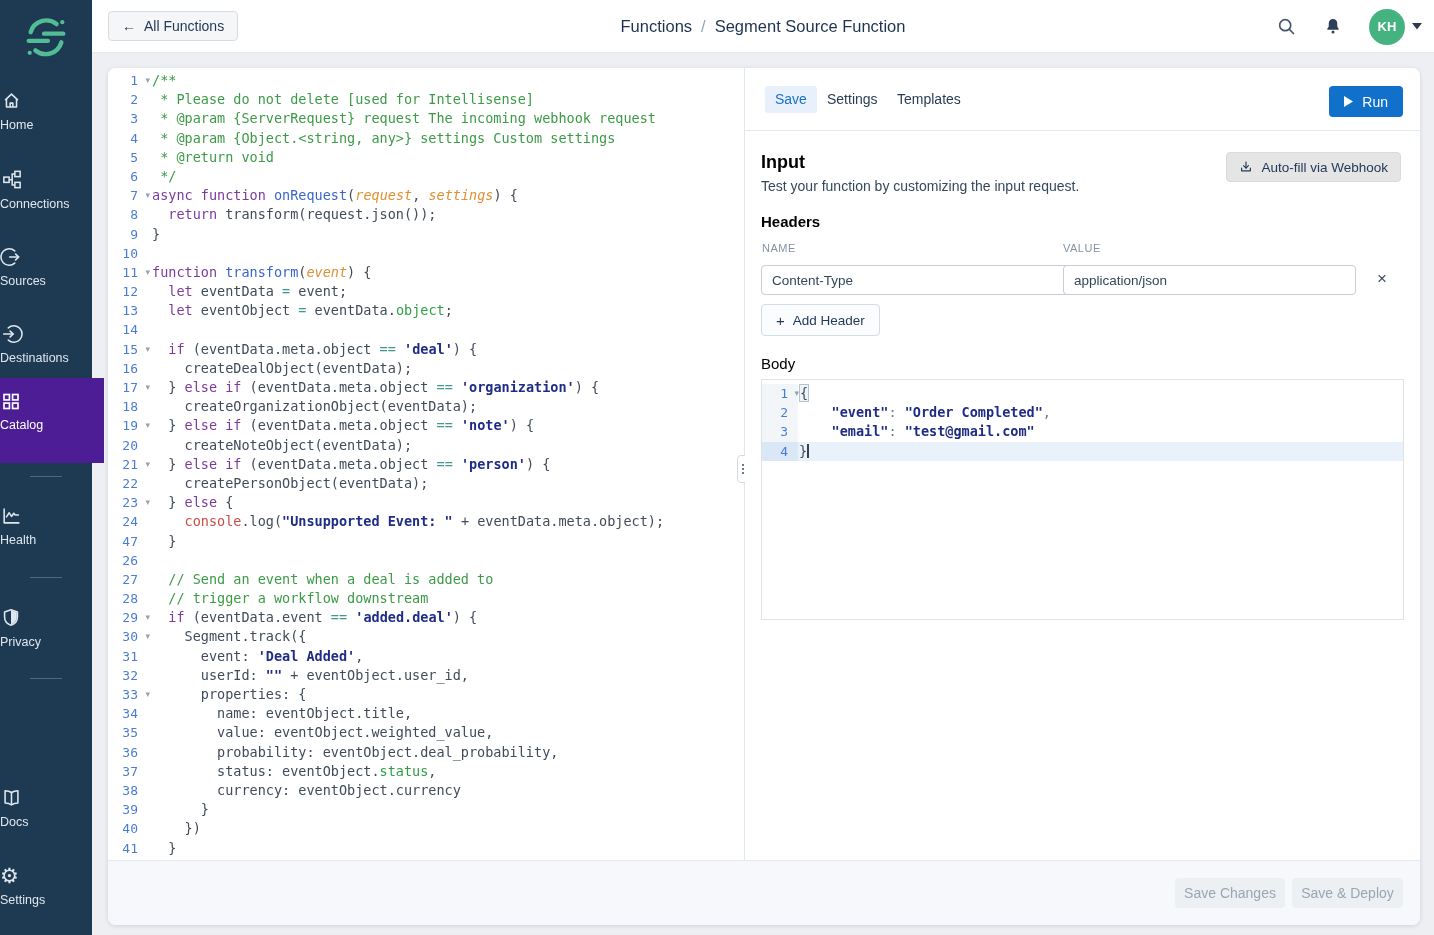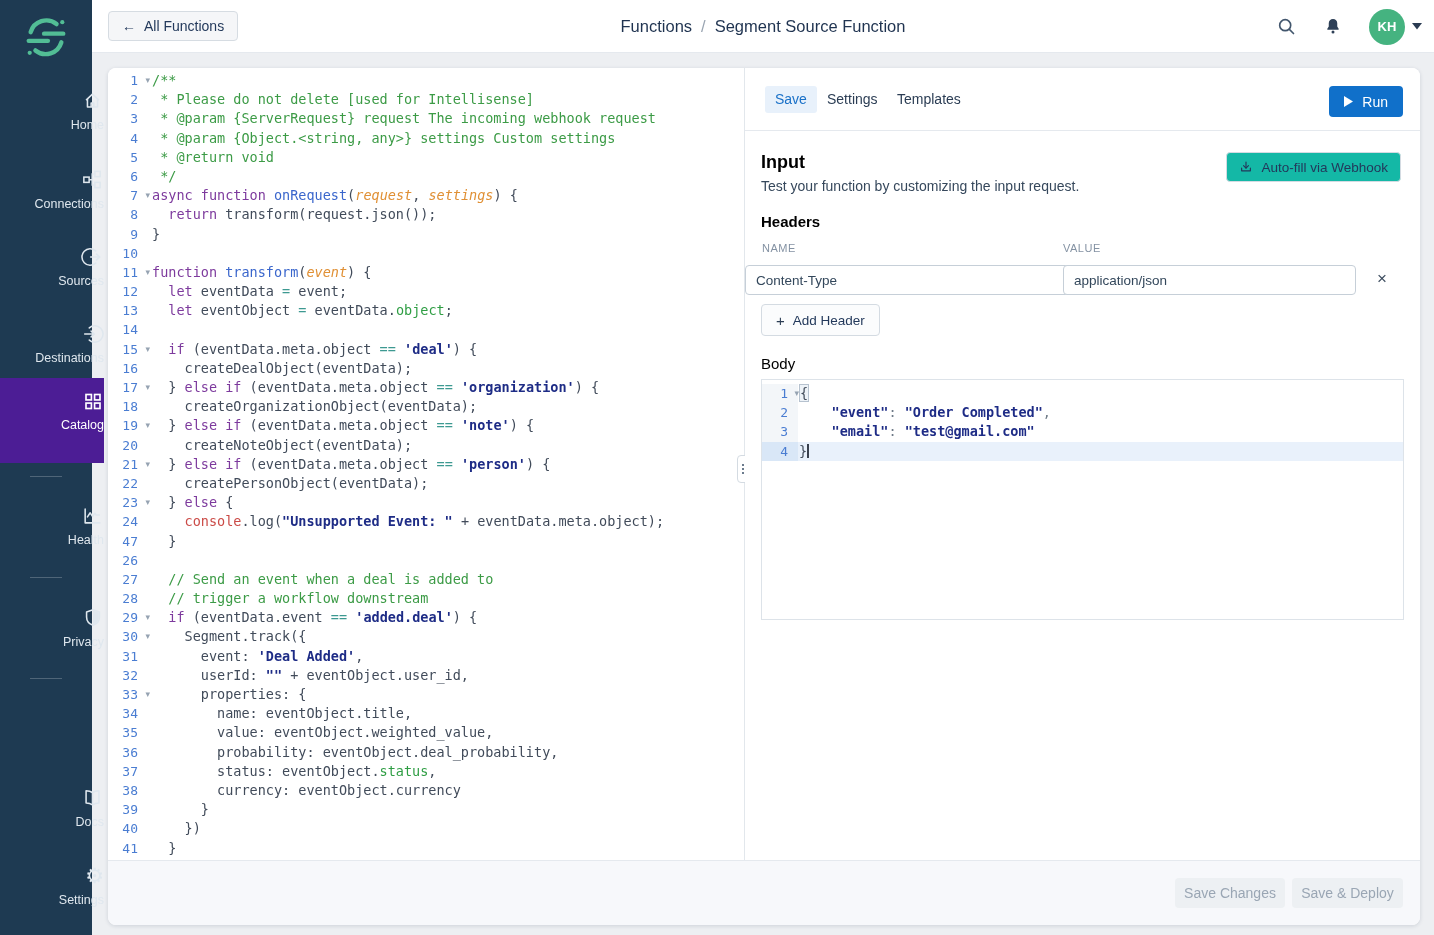--- a/index.html
+++ b/index.html
@@ -2,21 +2,21 @@
 <html><head>
 <meta charset="utf-8">
 <style>
   * { margin:0; padding:0; box-sizing:border-box; }
   html,body { width:1434px; height:935px; overflow:hidden; background:#edeff2;
               font-family:"Liberation Sans", sans-serif; }
 
   
   #sidebar { position:absolute; left:0; top:0; width:92px; height:935px; background:#1e3a52; z-index:5; }
   .logo { position:absolute; top:14px; left:0; width:92px; text-align:center; }
-  .nav-item { position:absolute; left:0; width:104px; text-align:right; color:#dfe7ee; cursor:pointer; }
+  .nav-item { position:absolute; left:0; width:104px; text-align:left; color:#dfe7ee; cursor:pointer; }
   .nav-item .nav-label { display:block; font-size:12.5px; margin-top:6px; color:#dfe7ee; }
   .nav-item.active { background:#4c1d95; padding-top:13px; height:85px; }
   .nav-item.active .nav-label { color:#ffffff; }
   .nav-icon svg { display:inline-block; vertical-align:middle; }
   .side-divider { position:absolute; left:30px; width:32px; height:1px; background:rgba(255,255,255,0.22); }
   .gear-glyph { font-size:21px; line-height:22px; color:#dfe7ee; font-family:"DejaVu Sans", sans-serif; }
 
   
   #topbar { position:absolute; left:92px; top:0; width:1342px; height:53px; background:#ffffff;
             border-bottom:1px solid #e5e9ee; }
@@ -70,29 +70,29 @@
          padding:0 10px; border-radius:3px; cursor:pointer; }
   .tab.active { background:#e8f1fb; color:#1a71c8; }
   #tab-test { left:20px; } #tab-settings { left:72px; } #tab-templates { left:142px; }
   #run-btn { position:absolute; right:17px; top:18px; height:31px; padding:0 15px; background:#1070ca;
              color:#fff; border:none; border-radius:4px; font-size:14px; display:flex; align-items:center;
              gap:9px; cursor:pointer; }
 
   .section-title { color:#000000; }
   #input-title { position:absolute; left:16px; top:84px; font-size:18px; font-weight:bold; }
   #input-desc { position:absolute; left:16px; top:110px; font-size:14px; color:#36485c; }
-  #autofill-btn { position:absolute; right:19px; top:84px; height:30px; padding:0 12px; background:#14b8a6;
+  #autofill-btn { position:absolute; right:19px; top:84px; height:30px; padding:0 12px; background:#e5e5e5;
                   border:1px solid #d4dbe2; border-radius:4px; font-size:13.5px; color:#23395b;
                   display:flex; align-items:center; gap:8px; cursor:pointer; }
   #headers-title { position:absolute; left:16px; top:145px; font-size:15px; font-weight:bold; }
   .field-label { position:absolute; top:174px; font-size:11px; letter-spacing:.5px; color:#8492a3; }
   #name-label { left:17px; } #value-label { left:318px; }
   .hdr-input { position:absolute; top:197px; height:30px; border:1px solid #c6cfd8; border-radius:4px;
                padding:0 10px; font-size:13.5px; color:#33475b; font-family:"Liberation Sans", sans-serif; }
-  #hdr-name { left:0; width:341px; } #hdr-value { left:318px; width:293px; }
+  #hdr-name { left:16px; width:341px; } #hdr-value { left:318px; width:293px; }
   #hdr-remove { position:absolute; left:625px; top:199px; width:24px; height:24px; border:none; background:none;
                 font-size:17px; color:#3e4e60; cursor:pointer; line-height:24px; text-align:center; }
   #add-header-btn { position:absolute; left:16px; top:236px; height:32px; padding:0 14px; background:#fbfcfd;
                     border:1px solid #d4dbe2; border-radius:4px; font-size:13.5px; color:#23395b;
                     display:flex; align-items:center; gap:8px; cursor:pointer; }
   #add-header-btn .plus { font-size:15px; color:#2b3d54; }
   #body-title { position:absolute; left:16px; top:287px; font-size:15px; font-weight:normal; }
   #body-editor { position:absolute; left:16px; top:311px; width:643px; height:241px; border:1px solid #dde3e9;
                  background:#fff; overflow:hidden; }
   #body-editor .rows { padding-top:4px; }

